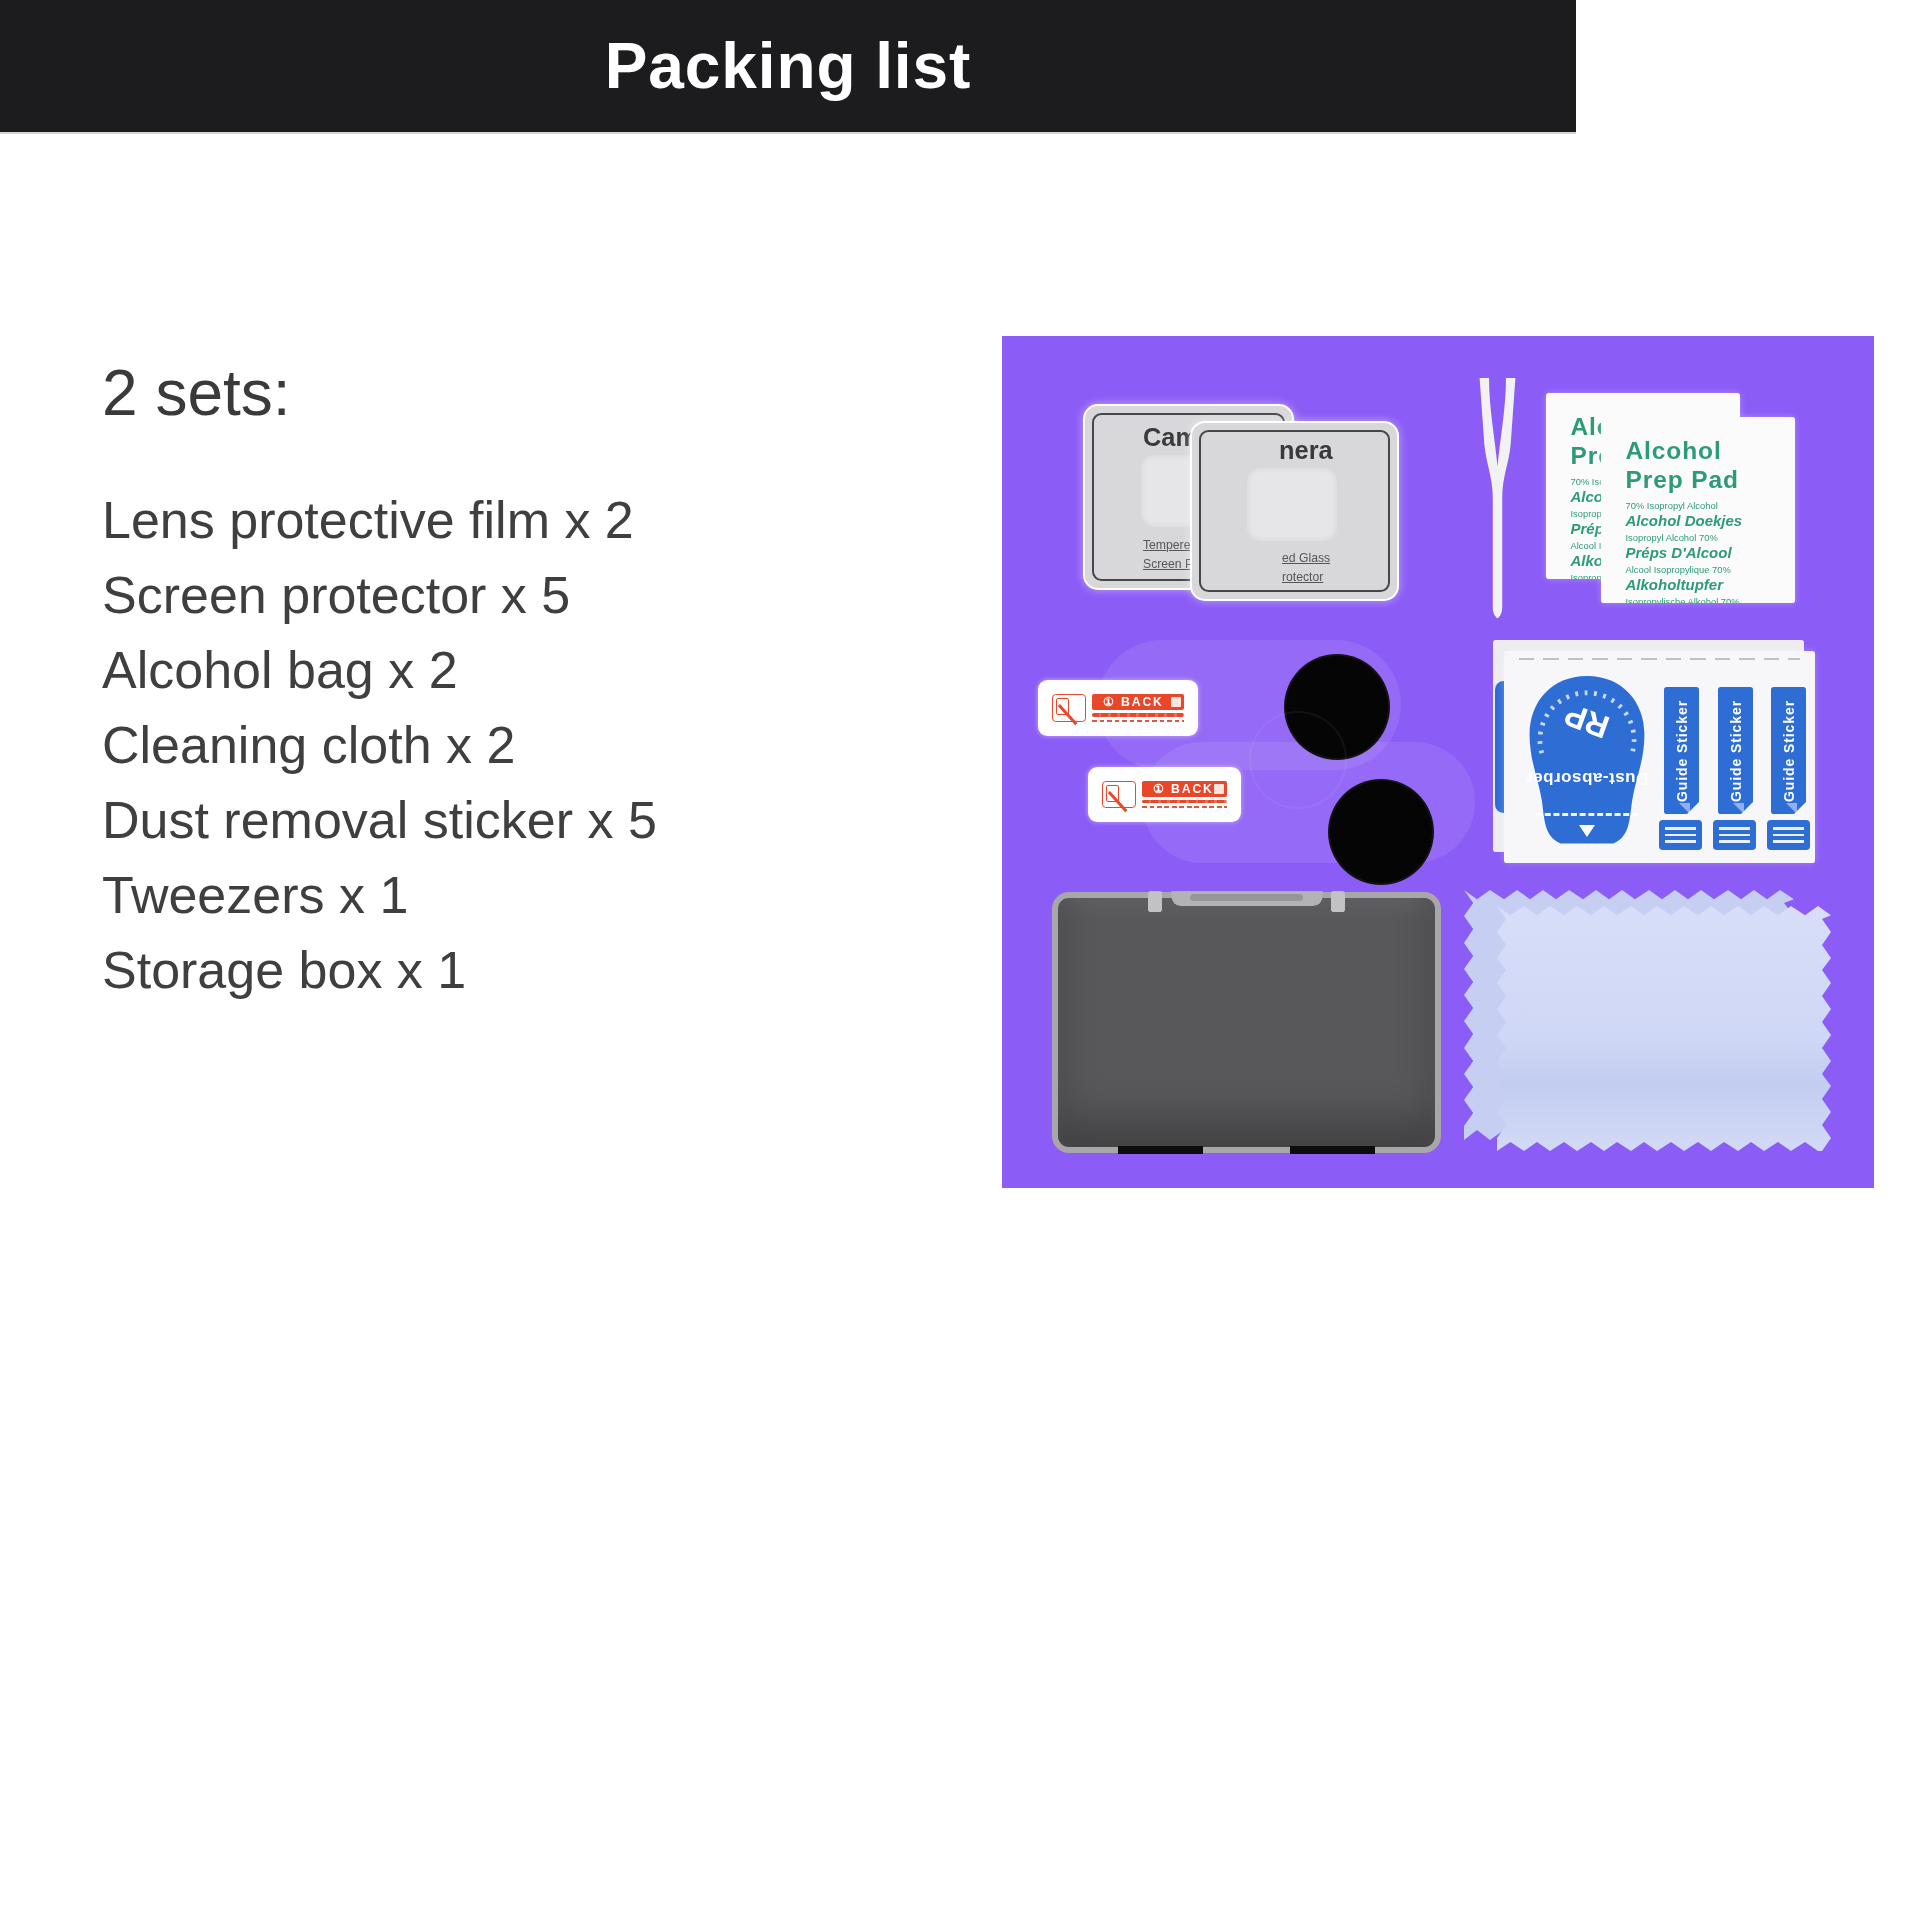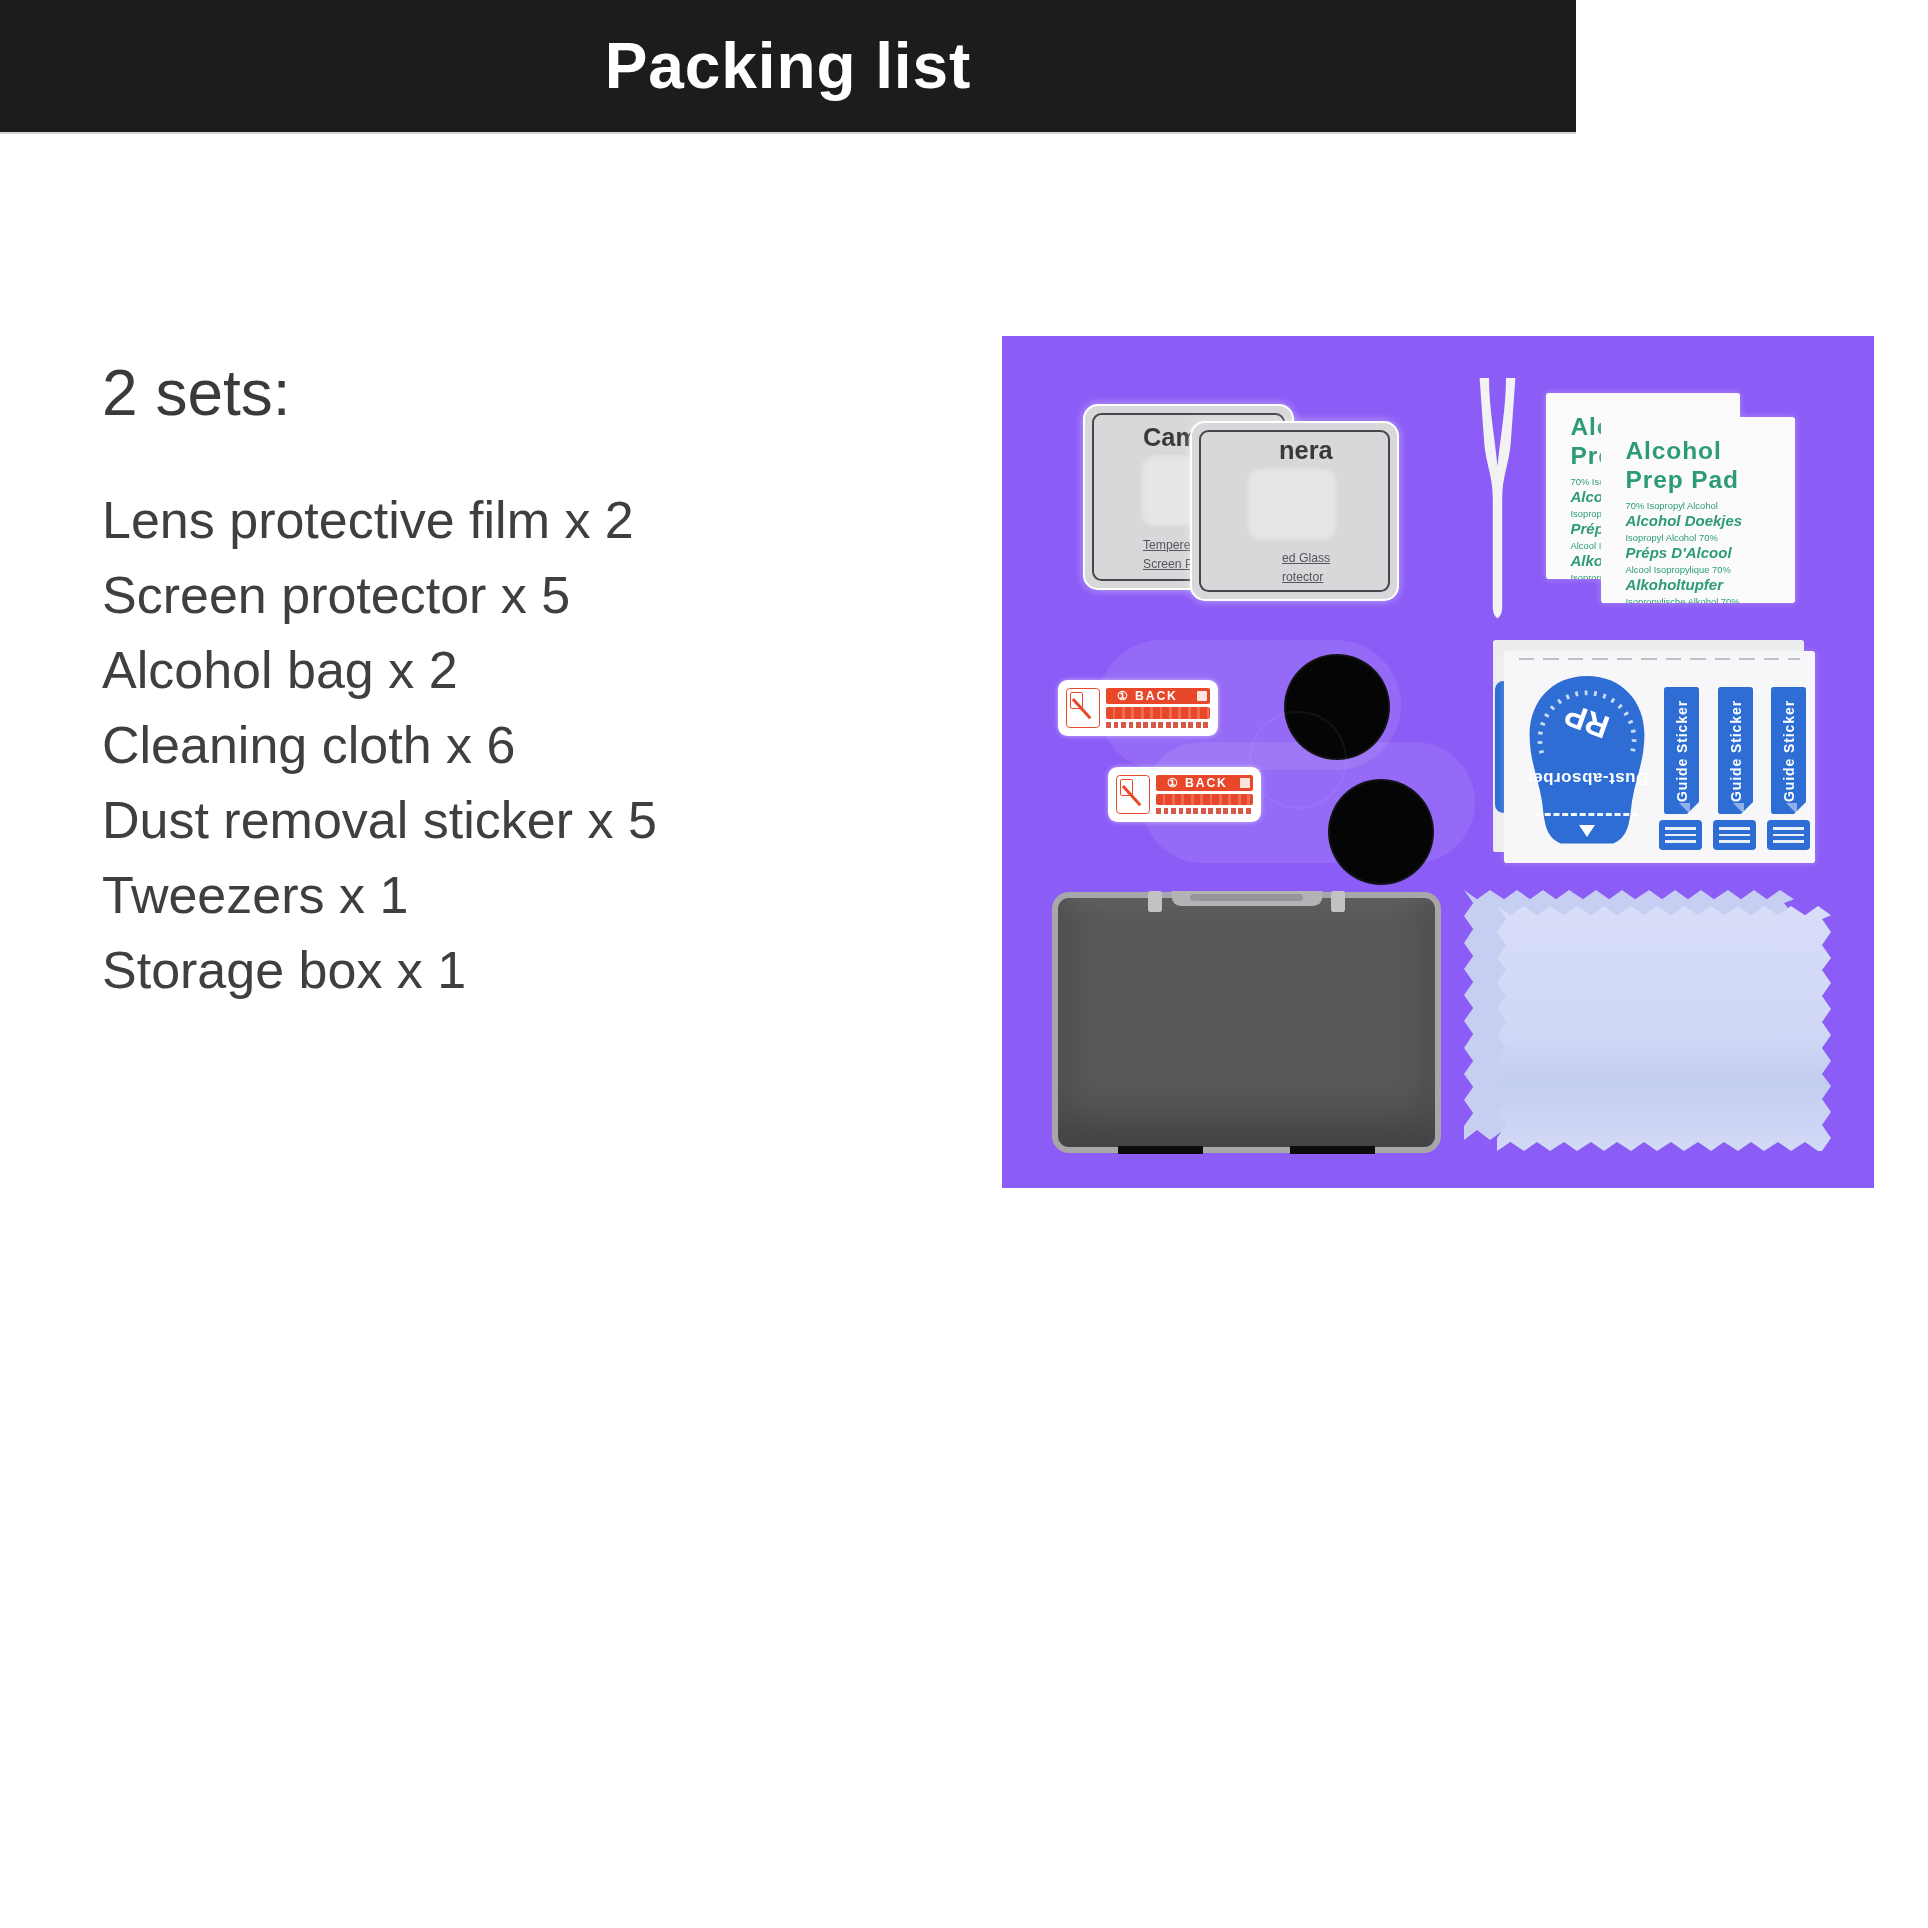--- a/index.html
+++ b/index.html
@@ -45,21 +45,21 @@
   
   .film{position:absolute;background:rgba(255,255,255,.09);}
   .film-1{left:95px;top:304px;width:304px;height:130px;border-radius:66px;z-index:1;}
   .film-2{left:140px;top:406px;width:333px;height:121px;border-radius:61px;z-index:1;}
   .film-hole{position:absolute;border-radius:50%;background:#050505;border:2.8px solid rgba(255,255,255,.06);z-index:1;}
   .hole-1{left:282px;top:318px;width:102px;height:102px;}
   .hole-2{left:326px;top:443px;width:102px;height:102px;}
   .hole-3{left:247px;top:375px;width:94px;height:94px;background:transparent;}
   
   .back-sticker{position:absolute;background:#fff;border-radius:9.4px;z-index:4;
-                box-shadow:0 0 5.6px rgba(255,255,255,.5);display:flex;padding:8px;gap:5.6px;box-sizing:border-box;margin-left:20px;}
+                box-shadow:0 0 5.6px rgba(255,255,255,.5);display:flex;padding:14px;gap:5.6px;box-sizing:border-box;}
   .bs-1{left:36px;top:344px;width:160px;height:56px;}
   .bs-2{left:86px;top:431px;width:153px;height:55px;}
   .bs-icon{flex:0 0 32px;border:1.9px solid #e8472a;border-radius:3.8px;position:relative;}
   .bs-icon::before{content:"";position:absolute;left:2.8px;top:2.8px;width:11.3px;height:15px;
                    border:1.9px solid #e8472a;border-radius:1.9px;}
   .bs-icon::after{content:"";position:absolute;left:6.6px;top:9.4px;width:26px;height:2.8px;
                   background:#e8472a;transform:rotate(48deg);transform-origin:left top;}
   .bs-col{flex:1;display:flex;flex-direction:column;gap:2.8px;min-width:0;}
   .bs-row1{height:16px;background:#e8472a;border-radius:1.9px;color:#fff;font-size:12.2px;font-weight:700;
            letter-spacing:1.9px;line-height:16px;padding-left:11.3px;position:relative;}
@@ -124,21 +124,21 @@
   <div class="header">
     <h1>Packing list</h1>
   </div>
 
   <div class="list-block">
     <p class="list-heading">2 sets:</p>
     <ul class="pack-list">
       <li>Lens protective film x 2</li>
       <li>Screen protector x 5</li>
       <li>Alcohol bag x 2</li>
-      <li>Cleaning cloth x 6</li>
+      <li>Cleaning cloth x 2</li>
       <li>Dust removal sticker x 5</li>
       <li>Tweezers x 1</li>
       <li>Storage box x 1</li>
     </ul>
   </div>
 
   <div class="panel">
 
     <div class="film film-1"></div>
     <div class="film film-2"></div>

